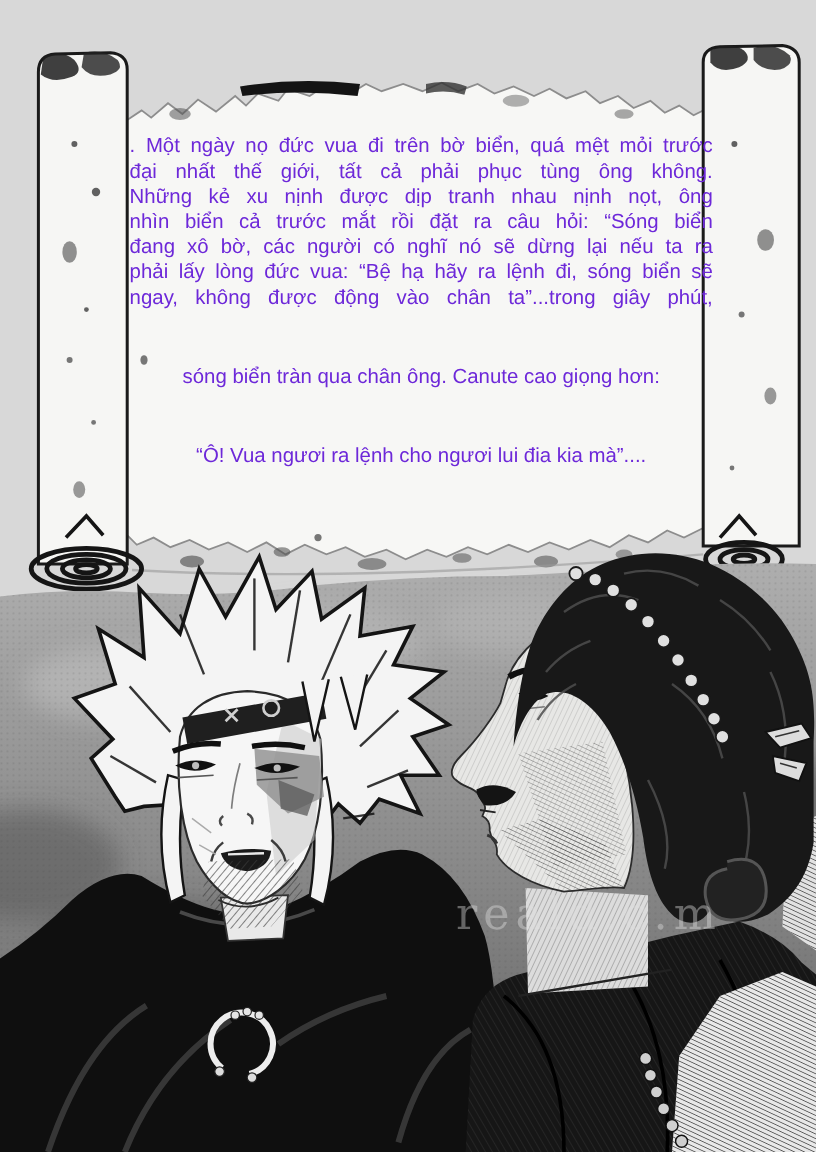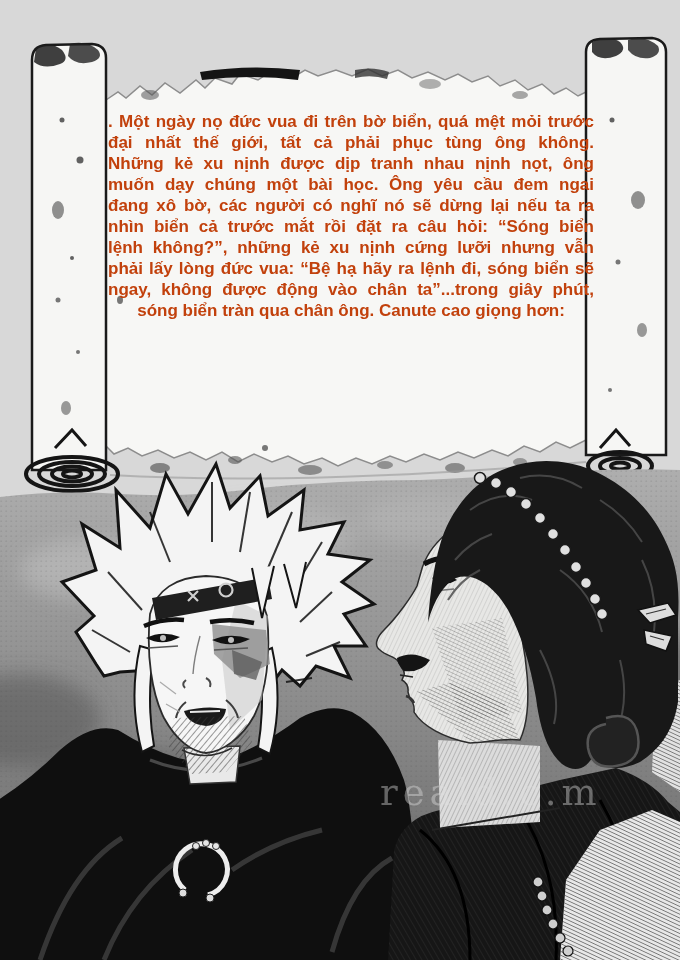--- a/index.html
+++ b/index.html
@@ -5,29 +5,29 @@
   html,body{margin:0;padding:0;}
   .page{
     position:relative;width:680px;height:960px;overflow:hidden;
     background:#d8d8d8;font-family:"Liberation Sans",sans-serif;
   }
   .scroll-svg{position:absolute;left:0;top:0;}
   .art-svg{position:absolute;left:0;top:450px;}
   .story{
     position:absolute;left:108px;top:111px;width:486px;
     font-family:"Liberation Sans",sans-serif;
-    font-weight:700;font-size:17px;line-height:21px;color:#c2410c;
+    font-weight:400;font-size:17px;line-height:21px;color:#6d28d9;
     z-index:3;
   }
   .story .line{text-align:justify;text-align-last:justify;}
-  .story .line.center{text-align:left;text-align-last:center;}
+  .story .line.center{text-align:left;text-align-last:center;margin-top:45px;}
   .watermark{
     position:absolute;left:380px;top:740px;width:300px;z-index:5;
     font-family:"DejaVu Serif",serif;font-size:37px;letter-spacing:5px;
-    color:rgba(222,222,222,0.42);pointer-events:none;margin-top:31px;
+    color:rgba(222,222,222,0.42);pointer-events:none;
   }
 </style>
 </head>
 <body>
 
 <div class="page">
 
   <svg class="scroll-svg" width="680" height="520" viewBox="0 0 680 520">
     <defs>
       <pattern id="speck" width="9" height="9" patternUnits="userSpaceOnUse">
@@ -93,27 +93,26 @@
       <ellipse cx="620" cy="466" rx="32" ry="14"></ellipse>
       <ellipse cx="620" cy="466" rx="20" ry="8"></ellipse>
       <ellipse cx="620" cy="466" rx="9" ry="3.5"></ellipse>
     </g>
   </svg>
 
   <div class="story">
     <div class="line">. Một ngày nọ đức vua đi trên bờ biển, quá mệt mỏi trước</div>
     <div class="line">đại nhất thế giới, tất cả phải phục tùng ông không.</div>
     <div class="line">Những kẻ xu nịnh được dịp tranh nhau nịnh nọt, ông</div>
-    <div class="line">muốn dạy chúng một bài học. Ông yêu cầu đem ngai</div>
+    <div class="line">nhìn biển cả trước mắt rồi đặt ra câu hỏi: “Sóng biển</div>
     <div class="line">đang xô bờ, các người có nghĩ nó sẽ dừng lại nếu ta ra</div>
-    <div class="line">nhìn biển cả trước mắt rồi đặt ra câu hỏi: “Sóng biển</div>
-    <div class="line">lệnh không?”, những kẻ xu nịnh cứng lưỡi nhưng vẫn</div>
     <div class="line">phải lấy lòng đức vua: “Bệ hạ hãy ra lệnh đi, sóng biển sẽ</div>
     <div class="line">ngay, không được động vào chân ta”...trong giây phút,</div>
     <div class="line center">sóng biển tràn qua chân ông. Canute cao giọng hơn:</div>
+    <div class="line center">“Ô! Vua ngươi ra lệnh cho ngươi lui đia kia mà”....</div>
   </div>
 
   <svg class="art-svg" width="680" height="510" viewBox="0 0 510">
     <defs>
       <linearGradient id="cloudGrad" x1="0" y1="0" x2="0" y2="1">
         <stop offset="0" stop-color="#aeaeae"></stop>
         <stop offset="0.5" stop-color="#8a8a8a"></stop>
         <stop offset="1" stop-color="#606060"></stop>
       </linearGradient>
       <filter id="soft">

